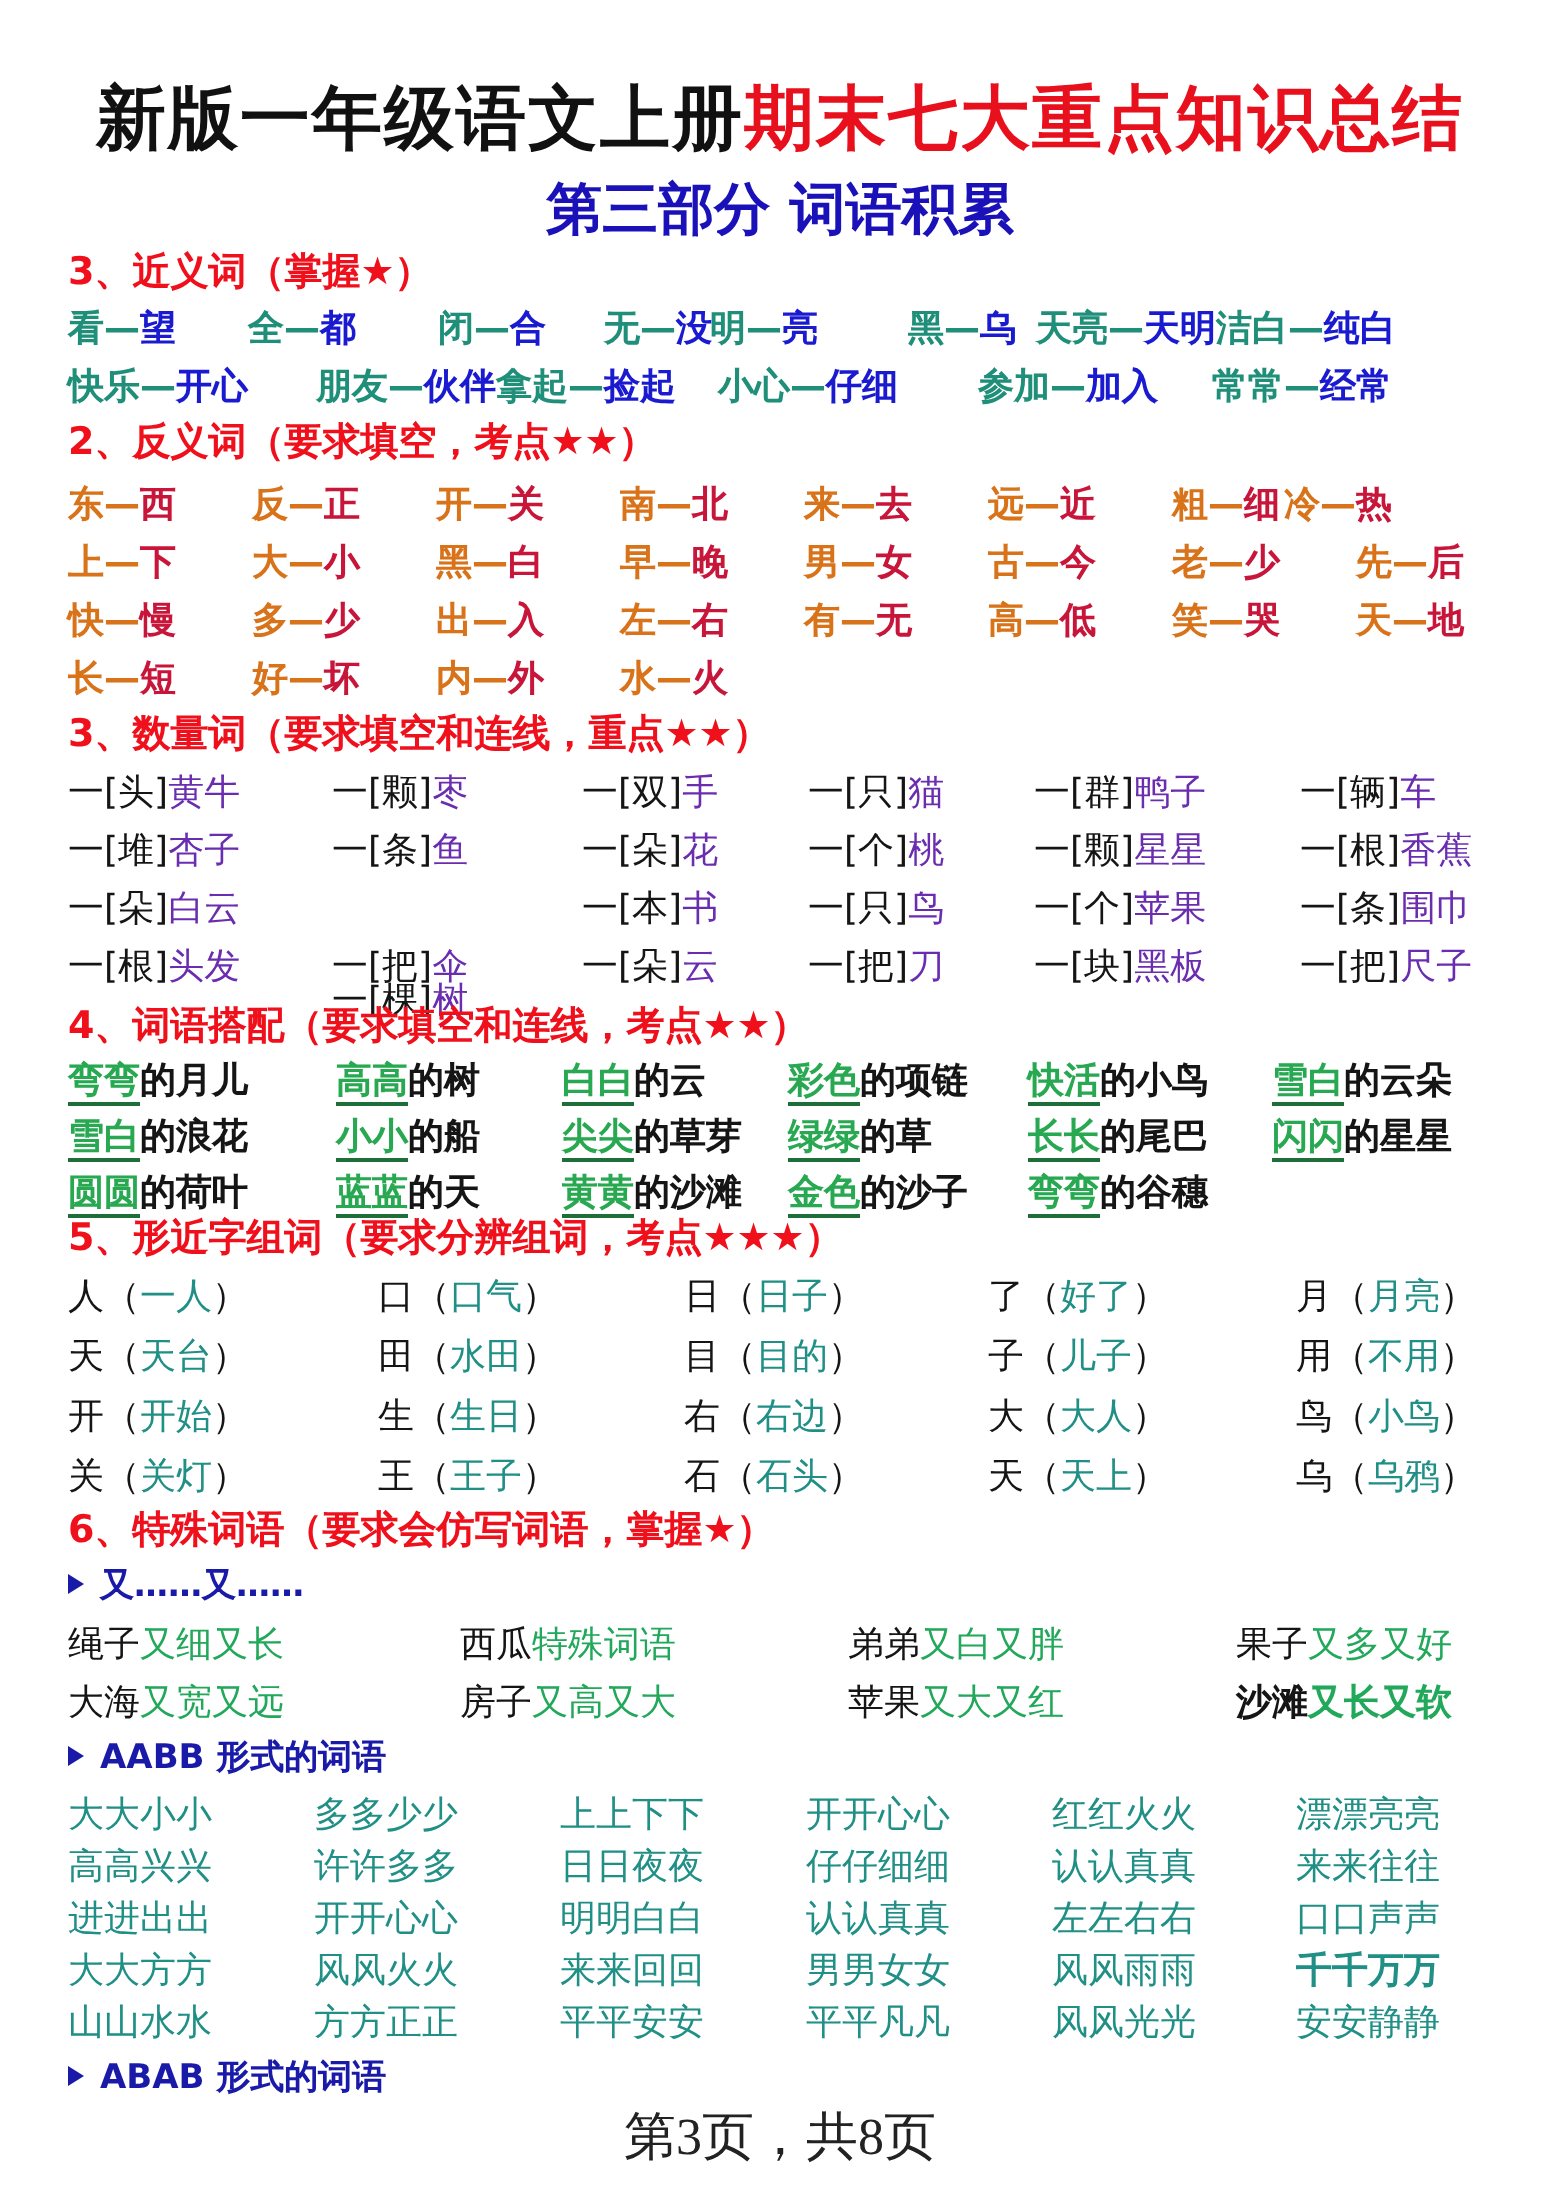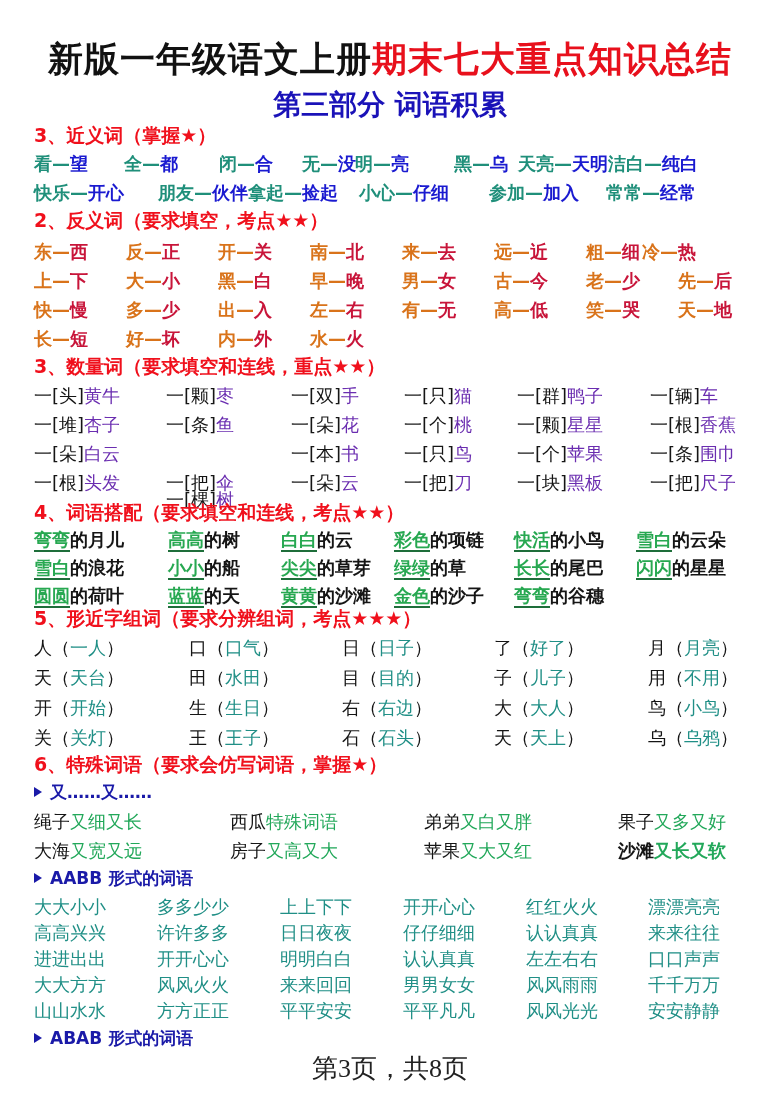--- a/index.html
+++ b/index.html
@@ -215,21 +215,21 @@
         <span class="cell cteal" style="left: 369px; font-weight: normal;">认认真真</span>
         <span class="cell cteal" style="left: 492px; font-weight: normal;">左左右右</span>
         <span class="cell cteal" style="left: 614px; font-weight: normal;">口口声声</span>
       </div>
       <div class="row" style="top: 973px;">
         <span class="cell cteal" style="left: 0px; font-weight: normal;">大大方方</span>
         <span class="cell cteal" style="left: 123px; font-weight: normal;">风风火火</span>
         <span class="cell cteal" style="left: 246px; font-weight: normal;">来来回回</span>
         <span class="cell cteal" style="left: 369px; font-weight: normal;">男男女女</span>
         <span class="cell cteal" style="left: 492px; font-weight: normal;">风风雨雨</span>
-        <span class="cell cteal" style="left: 614px; font-weight: normal;">千千万万</span>
+        <span class="cell cteal" style="left: 614px; font-weight: bold;">千千万万</span>
       </div>
       <div class="row" style="top: 999px;">
         <span class="cell cteal" style="left: 0px; font-weight: normal;">山山水水</span>
         <span class="cell cteal" style="left: 123px; font-weight: normal;">方方正正</span>
         <span class="cell cteal" style="left: 246px; font-weight: normal;">平平安安</span>
         <span class="cell cteal" style="left: 369px; font-weight: normal;">平平凡凡</span>
         <span class="cell cteal" style="left: 492px; font-weight: normal;">风风光光</span>
         <span class="cell cteal" style="left: 614px; font-weight: normal;">安安静静</span>
       </div>
       <div class="sub" style="top: 1027px;"><span class="tri"></span><span>ABAB 形式的词语</span></div>

